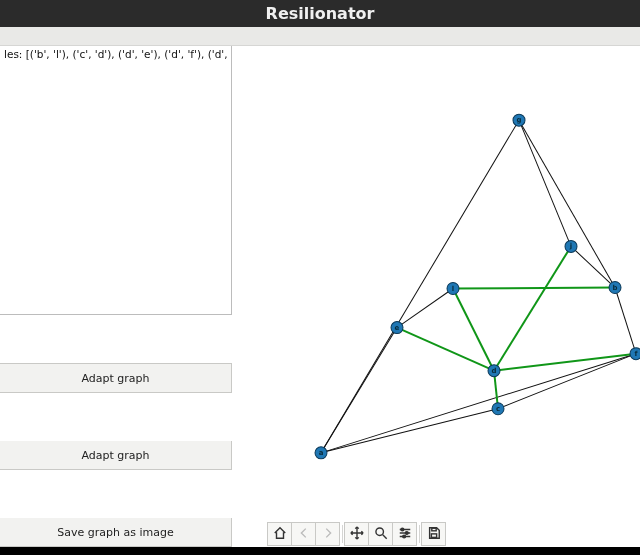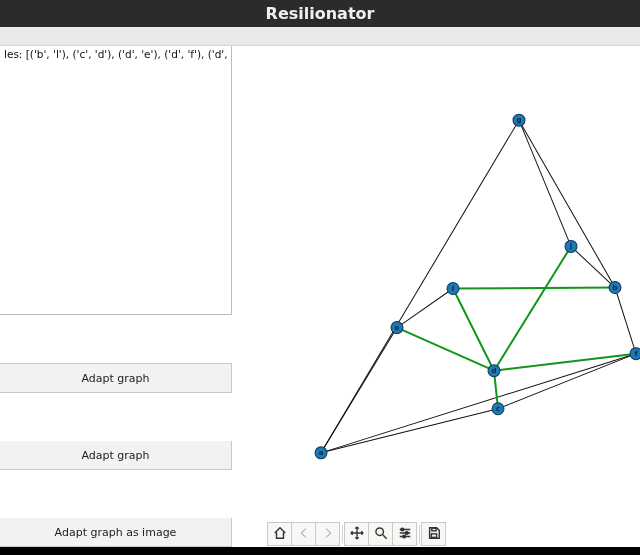--- a/index.html
+++ b/index.html
@@ -117,21 +117,21 @@
     <span>Resilionator</span>
   </div>
   <div class="menubar"></div>
 
   <div class="client">
     <div class="left-panel">
       <div class="info-box">les: [('b', 'l'), ('c', 'd'), ('d', 'e'), ('d', 'f'), ('d', 'l'), ('d', 'j')]</div>
       <div class="btn-stack">
         <div class="action-btn">Adapt graph</div>
         <div class="action-btn">Adapt graph</div>
-        <div class="action-btn">Adapt graph as image</div>
+        <div class="action-btn">Save graph as image</div>
       </div>
     </div>
 
     <div class="right-panel">
       <div class="canvas">
         <svg class="graph" viewBox="232 46 408 474" preserveAspectRatio="none">
           <g id="edges">
               <line x1="519" y1="120" x2="321" y2="452" stroke="#111111" stroke-width="1"></line>
               <line x1="519" y1="120" x2="571" y2="246" stroke="#111111" stroke-width="1"></line>
               <line x1="519" y1="120" x2="615" y2="287" stroke="#111111" stroke-width="1"></line>

